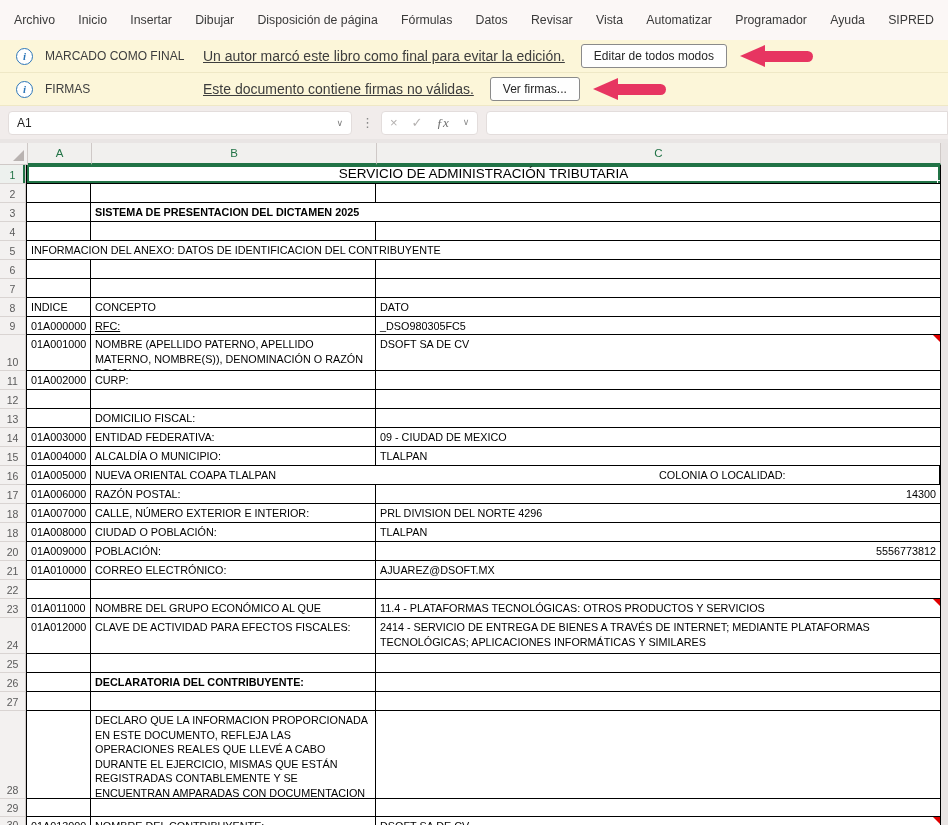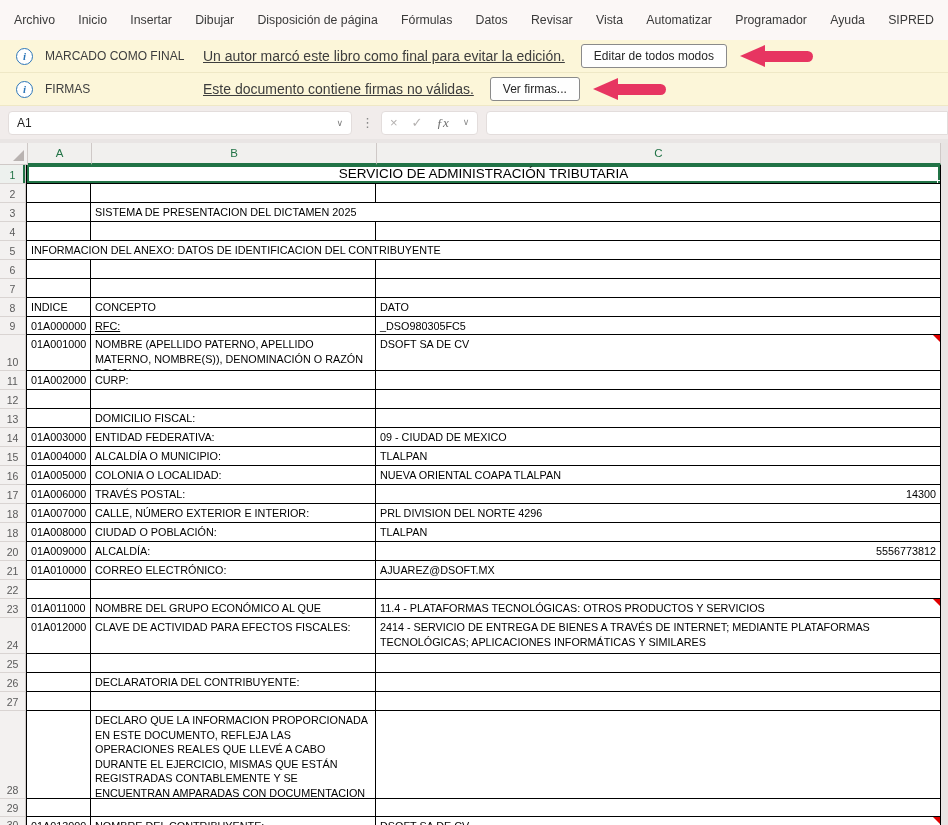--- a/index.html
+++ b/index.html
@@ -63,21 +63,21 @@
   .grid-row { display:flex; width:941px; }
   .row-num { width:28px; background:#F3F1F0; border-bottom:1px solid #D9D4D2;
     border-right:1px solid #CFC9C7; display:flex; align-items:flex-end; justify-content:center;
     font-size:10.5px; color:#5a5a5a; padding-bottom:2px; }
   .row-num.sel { color:#217346; background:#EDF1EE; box-shadow:inset -2px 0 0 #217346; }
   .row-cells { display:flex; flex:1; border-bottom:1px solid #000; position:relative; }
   .cell { font-size:10.8px; color:#000; line-height:14.5px; padding:2px 4px 0 4px;
     border-right:1px solid #000; overflow:hidden; position:relative; }
   .cell.last { border-right:none; }
   .row-cells { border-right:1px solid #000; border-left:1px solid #000; }
-  .cell.bold { font-weight:normal; }
+  .cell.bold { font-weight:bold; }
   .cell.alignc { text-align:center; }
   .cell.alignr { text-align:right; }
   .cell.title { font-size:13.5px; line-height:16px; padding-top:1px; }
   .cell.selcell { box-shadow:inset 0 0 0 2px #217346; }
   .fill-handle { position:absolute; right:-3px; bottom:-3px; width:6px; height:6px;
     background:#217346; border:1px solid #fff; z-index:5; }
   .comment-tri { position:absolute; top:0; right:0; width:0; height:0;
     border-left:7px solid transparent; border-top:7px solid #E00000; }
 </style>
 </head>
@@ -260,29 +260,29 @@
         <div class="row-cells">
           <div class="cell" style="width: 64px;">01A004000</div>
           <div class="cell" style="width: 285px;">ALCALDÍA O MUNICIPIO:</div>
           <div class="cell last" style="width: 564px;">TLALPAN</div>
         </div>
       </div>
       <div class="grid-row" style="height: 19px;">
         <div class="row-num">16</div>
         <div class="row-cells">
           <div class="cell" style="width: 64px;">01A005000</div>
+          <div class="cell last" style="width: 564px;">NUEVA ORIENTAL COAPA TLALPAN</div>
           <div class="cell" style="width: 285px;">COLONIA O LOCALIDAD:</div>
-          <div class="cell last" style="width: 564px;">NUEVA ORIENTAL COAPA TLALPAN</div>
         </div>
       </div>
       <div class="grid-row" style="height: 19px;">
         <div class="row-num">17</div>
         <div class="row-cells">
           <div class="cell" style="width: 64px;">01A006000</div>
-          <div class="cell" style="width: 285px;">TRAVÉS POSTAL:</div>
+          <div class="cell" style="width: 285px;">RAZÓN POSTAL:</div>
           <div class="cell alignr last" style="width: 564px;">14300</div>
         </div>
       </div>
       <div class="grid-row" style="height: 19px;">
         <div class="row-num">18</div>
         <div class="row-cells">
           <div class="cell" style="width: 64px;">01A007000</div>
           <div class="cell" style="width: 285px;">CALLE, NÚMERO EXTERIOR E INTERIOR:</div>
           <div class="cell last" style="width: 564px;">PRL DIVISION DEL NORTE 4296</div>
         </div>
@@ -292,21 +292,21 @@
         <div class="row-cells">
           <div class="cell" style="width: 64px;">01A008000</div>
           <div class="cell" style="width: 285px;">CIUDAD O POBLACIÓN:</div>
           <div class="cell last" style="width: 564px;">TLALPAN</div>
         </div>
       </div>
       <div class="grid-row" style="height: 19px;">
         <div class="row-num">20</div>
         <div class="row-cells">
           <div class="cell" style="width: 64px;">01A009000</div>
-          <div class="cell" style="width: 285px;">ALCALDÍA:</div>
+          <div class="cell" style="width: 285px;">POBLACIÓN:</div>
           <div class="cell alignr last" style="width: 564px;">5556773812</div>
         </div>
       </div>
       <div class="grid-row" style="height: 19px;">
         <div class="row-num">21</div>
         <div class="row-cells">
           <div class="cell" style="width: 64px;">01A010000</div>
           <div class="cell" style="width: 285px;">CORREO ELECTRÓNICO:</div>
           <div class="cell last" style="width: 564px;">AJUAREZ@DSOFT.MX</div>
         </div>

